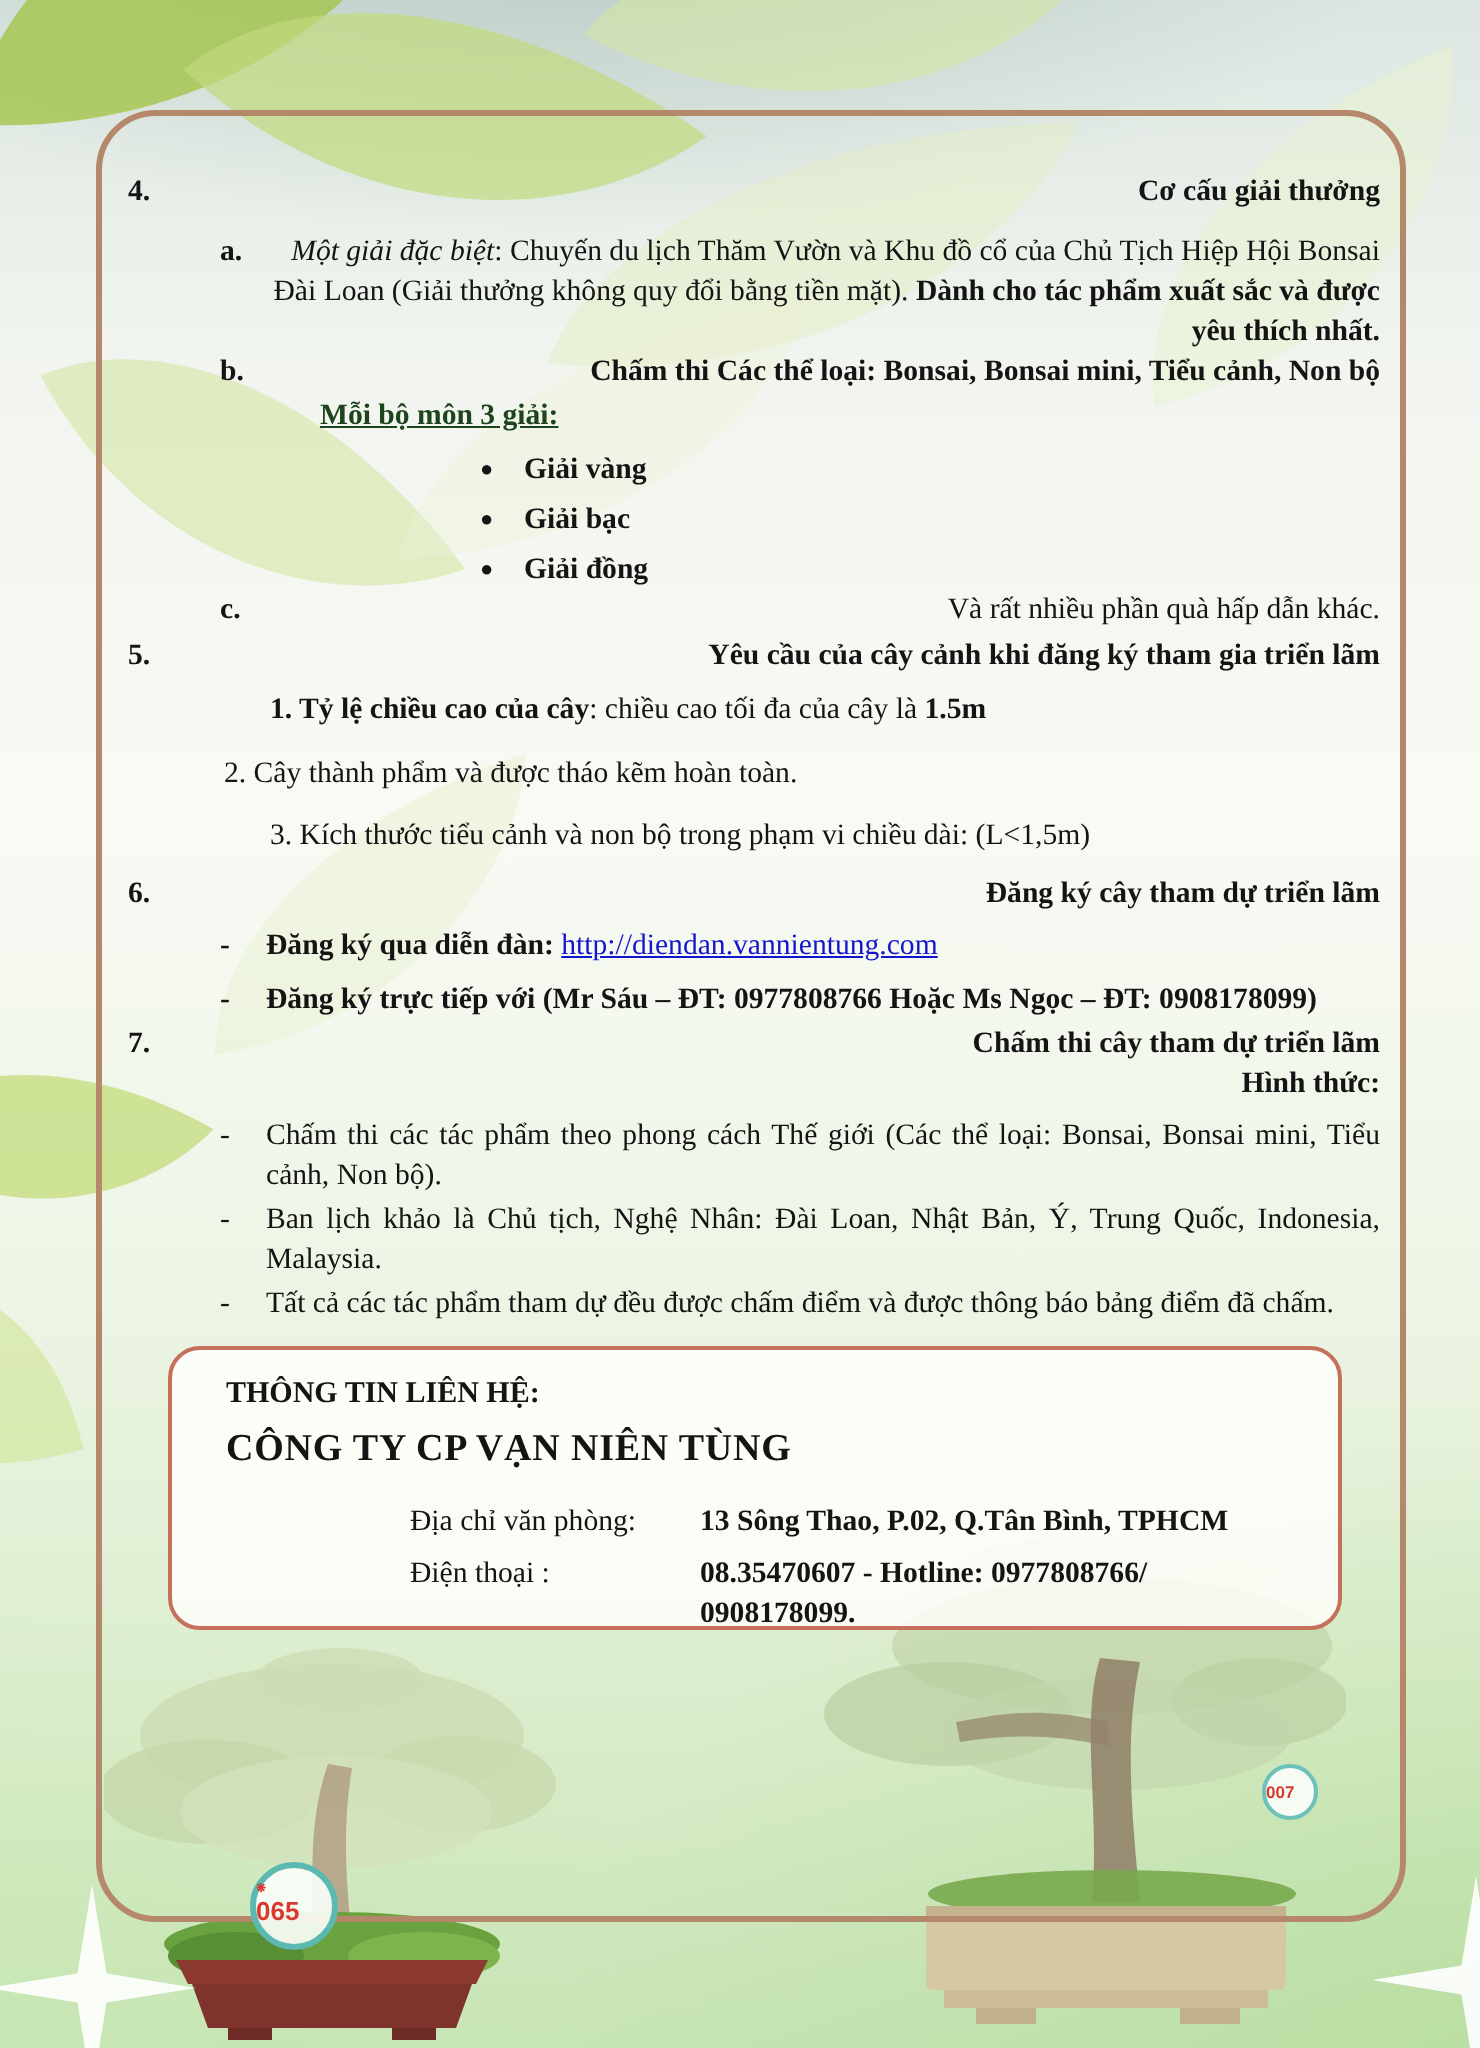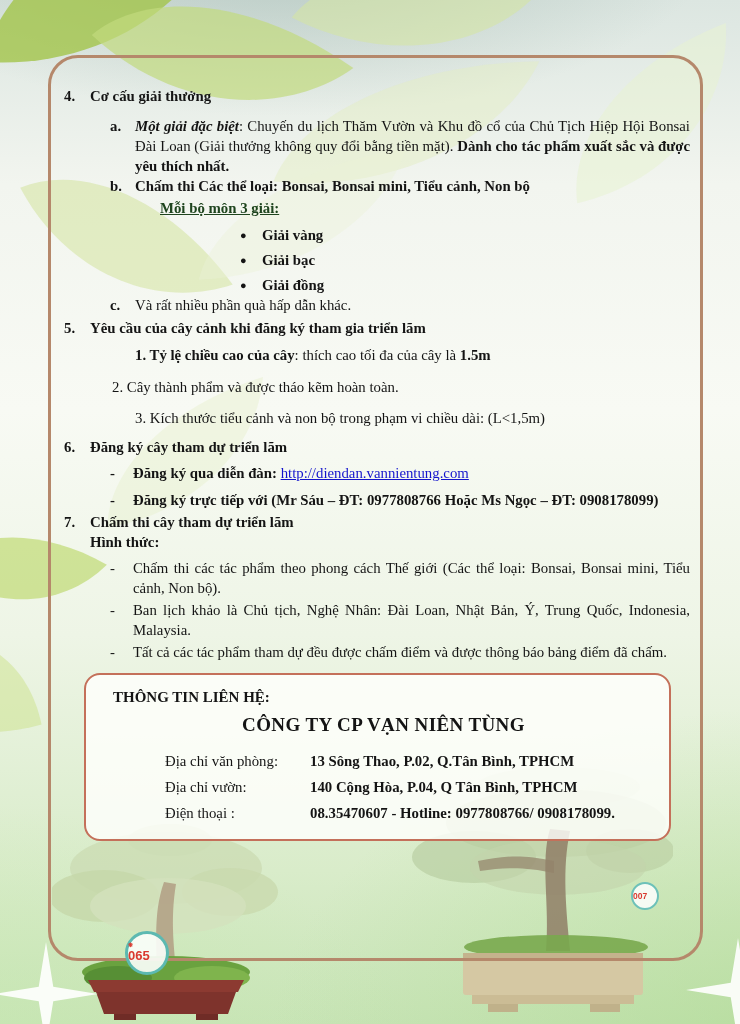--- a/index.html
+++ b/index.html
@@ -25,44 +25,44 @@
     align-items:flex-start;justify-content:center;
     font-family:"Liberation Sans",sans-serif;font-weight:bold;color:#d9392e;
   }
   .badge-left{left:125px;top:931px;width:38px;height:38px;border:3px solid #5cb9b1;font-size:13px;}
   .badge-right{left:631px;top:882px;width:24px;height:24px;border:2px solid #6dc1b9;font-size:8.5px;}
   .badge .crest{font-size:6px;line-height:5px;color:#d9392e;}
   .content{position:absolute;left:64px;top:86px;width:626px;z-index:5;font-size:14.8px;line-height:20px;}
   .row{display:flex;align-items:flex-start;}
   .num{flex:0 0 26px;}
   .b{font-weight:bold;}
-  .bi{font-weight:bold;font-style:italic;}
+  .bi{font-weight:normal;font-style:italic;}
   .just{text-align:justify;}
-  .txt{flex:1;margin:0;}
+  .txt{flex:1;margin:0;text-align:right;}
   .lvl1{margin-left:46px;}
   .lvl1 .num{flex:0 0 25px;}
   .greenhead{margin-left:96px;margin-top:2px;font-weight:bold;color:#1e441e;text-decoration:underline;}
   .bullet-row{margin-left:176px;display:flex;}
   .bullet-glyph{flex:0 0 22px;font-size:11px;line-height:20px;}
   .sub5{margin-left:71px;font-weight:normal;}
   .dash-row{margin-left:46px;display:flex;}
   .dash-glyph{flex:0 0 23px;font-weight:bold;}
   .link{color:#1414cc;text-decoration:underline;font-weight:normal;cursor:pointer;}
   .contact-box{
     margin:11px 0 0 20px;width:541px;
     border:2px solid #c4705a;border-radius:16px;
     background:rgba(255,255,253,.82);
     padding:12px 15px 10px 27px;
     font-family:Liberation Serif, serif;
   }
   .contact-heading{font-weight:bold;font-size:15px;}
-  .company{margin-top:8px;text-align:center;font-weight:bold;font-size:19px;letter-spacing:.4px;}
+  .company{margin-top:8px;text-align:left;font-weight:bold;font-size:19px;letter-spacing:.4px;}
   .contact-rows{margin-top:16px;margin-left:52px;}
   .contact-row{display:flex;height:26px;align-items:flex-start;}
-  .contact-label{flex:0 0 145px;}
+  .contact-label{flex:0 0 145px;margin-left:40px;}
   .contact-value{font-weight:bold;}
   .mt2{margin-top:2px;}.mt3{margin-top:3px;}.mt5{margin-top:5px;}.mt6{margin-top:6px;}
   .mt7{margin-top:7px;}.mt9{margin-top:9px;}.mt10{margin-top:10px;}
   .mt11{margin-top:11px;}.mt12{margin-top:12px;margin-left:48px;}
 </style>
 </head>
 <body>
 
 <div class="page">
 
@@ -161,21 +161,21 @@
     </div>
     <div class="row lvl1">
       <span class="num b">c.</span>
       <span class="txt">Và rất nhiều phần quà hấp dẫn khác.</span>
     </div>
 
     <div class="row mt3">
       <span class="num b">5.</span>
       <span class="txt b">Yêu cầu của cây cảnh khi đăng ký tham gia triển lãm</span>
     </div>
-    <div class="sub5 mt7"><span class="b">1. Tỷ lệ chiều cao của cây</span><span>: thích cao tối đa của cây là </span><span class="b">1.5m</span></div>
+    <div class="sub5 mt7"><span class="b">1. Tỷ lệ chiều cao của cây</span><span>: chiều cao tối đa của cây là </span><span class="b">1.5m</span></div>
     <div class="sub5 b mt12">2. Cây thành phẩm và được tháo kẽm hoàn toàn.</div>
     <div class="sub5 b mt11">3. Kích thước tiểu cảnh và non bộ trong phạm vi chiều dài: (L&lt;1,5m)</div>
 
     <div class="row mt9">
       <span class="num b">6.</span>
       <span class="txt b">Đăng ký cây tham dự triển lãm</span>
     </div>
     <div class="dash-row mt6">
       <span class="dash-glyph">-</span>
       <span><span class="b">Đăng ký qua diễn đàn: </span><a class="link">http://diendan.vannientung.com</a></span>
@@ -208,24 +208,20 @@
 
     <div class="contact-box">
       <div class="contact-heading">THÔNG TIN LIÊN HỆ:</div>
       <div class="company">CÔNG TY CP VẠN NIÊN TÙNG</div>
       <div class="contact-rows">
         <div class="contact-row">
           <span class="contact-label">Địa chỉ văn phòng:</span>
           <span class="contact-value">13 Sông Thao, P.02, Q.Tân Bình, TPHCM</span>
         </div>
         <div class="contact-row">
-          <span class="contact-label">Địa chỉ vườn:</span>
-          <span class="contact-value">140 Cộng Hòa, P.04, Q Tân Bình, TPHCM</span>
-        </div>
-        <div class="contact-row">
           <span class="contact-label">Điện thoại :</span>
           <span class="contact-value">08.35470607 - Hotline: 0977808766/ 0908178099.</span>
         </div>
       </div>
     </div>
 
   </div>
 </div>
 
 </body></html>

